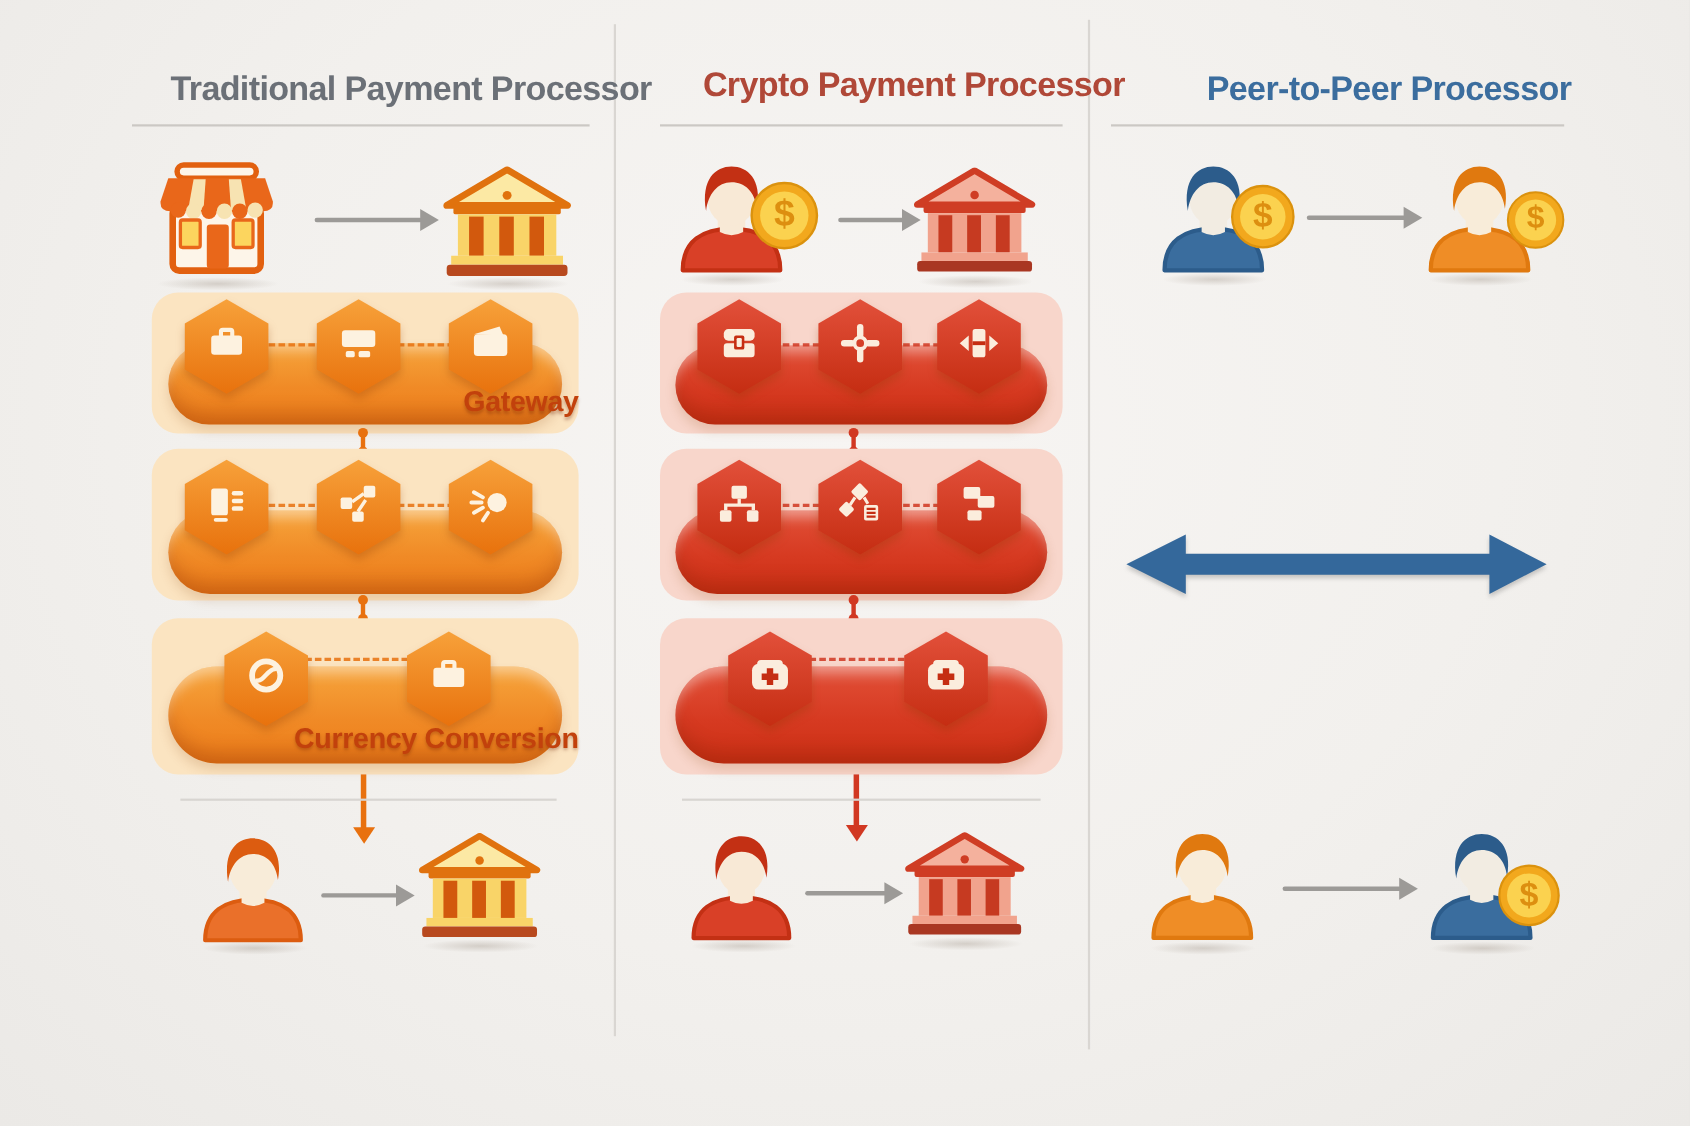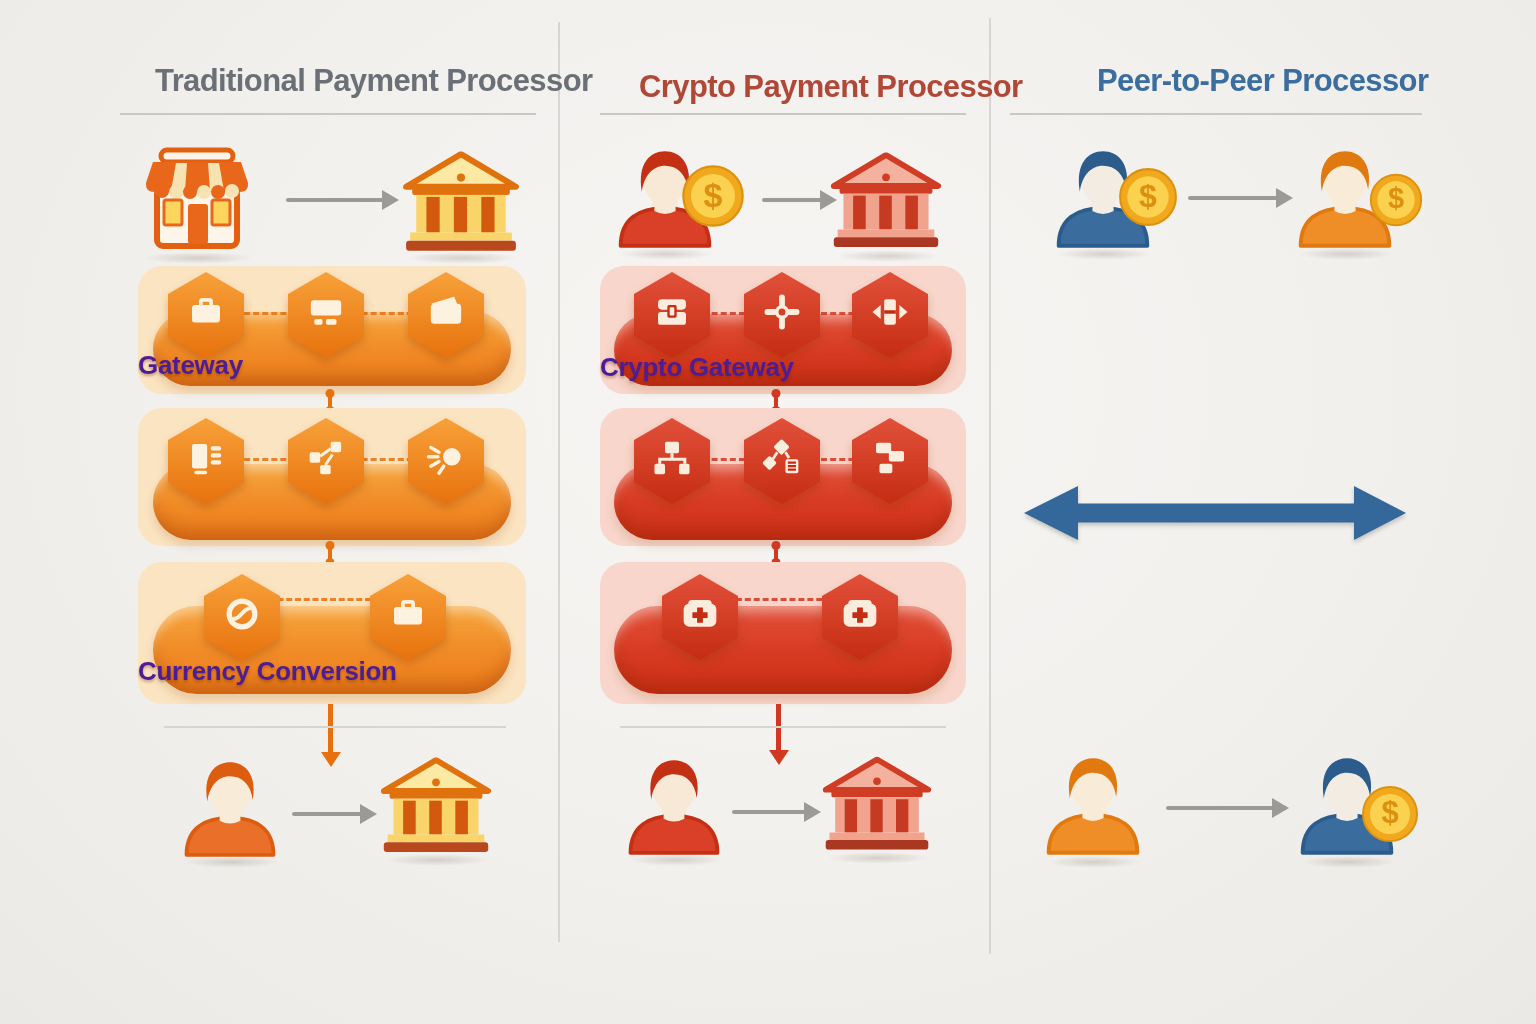--- a/index.html
+++ b/index.html
@@ -16,21 +16,21 @@
   .t1{color:#6b7077}.t2{color:#b04838}.t3{color:#3b6d9e}
 
   
   .panel{position:absolute;border-radius:24px;}
   .p-orange{background:#fbe4c1;}
   .p-red{background:#f8d6cb;}
   .pill{position:absolute;border-radius:44px;
     box-shadow:inset 0 12px 12px -6px rgba(255,255,255,.45), inset 0 -16px 16px -6px rgba(120,30,0,.28), 0 6px 10px rgba(150,80,20,.18);}
   .pill-orange{background:linear-gradient(180deg,#f6a53c 0%,#f08a26 55%,#ed7d19 100%);}
   .pill-red{background:linear-gradient(180deg,#e25038 0%,#d63a21 55%,#cd3015 100%);}
-  .stage-label{position:absolute;left:0;right:0;text-align:left;color:#4c1d95;font-weight:bold;
+  .stage-label{position:absolute;left:0;right:0;text-align:right;color:#c2410c;font-weight:bold;
     font-size:26px;letter-spacing:-0.3px;text-shadow:0 2px 3px rgba(110,30,0,.35);white-space:nowrap;}
 
   
   .hex{position:absolute;width:84px;height:90px;filter:drop-shadow(0 5px 4px rgba(140,55,0,.28));}
   .hex svg.hexbg{position:absolute;inset:0;width:100%;height:100%;}
   .hex svg.glyph{position:absolute;left:50%;top:47%;transform:translate(-50%,-50%);width:42px;height:42px;}
   .c1 .glyph{color:#fdf2e0;--gacc:#e8720d;}
   .c2 .glyph{color:#fbeddd;--gacc:#c52d12;}
 
   
@@ -324,21 +324,21 @@
     <div class="harrow" style="left:292px;top:812px;width:70px"></div>
     <span class="fig bank-orange" style="left:378px;top:756px;width:116px;height:99px">
         <svg viewBox="0 0 120 100">
           <use href="#sym-bank"></use>
         </svg>
       </span>
     <div class="shadow" style="left:384px;top:854px;width:106px;height:12px"></div>
   </section>
 
   <section class="c2">
-    <h1 class="title t2" style="left:610px;top:48px">Crypto Payment Processor</h1>
+    <h1 class="title t2" style="left:610px;top:38px">Crypto Payment Processor</h1>
     <div class="underline" style="left:600px;top:113px;width:366px"></div>
 
     <span class="fig person-red" style="left:612px;top:146px;width:106px;height:104px">
         <svg viewBox="0 0 110 105">
           <use href="#sym-person"></use>
         </svg>
       </span>
     <span class="coin" style="left:680px;top:163px;width:66px;height:66px">
         <svg viewBox="0 0 60 60">
           <use href="#sym-coin"></use>
@@ -374,21 +374,20 @@
           </svg>
         </span>
       <span class="hex" style="left:248px;top:4px">
           <svg class="hexbg" viewBox="0 0 84 90">
             <polygon points="42,2 80,24 80,66 42,88 4,66 4,24" fill="url(#hg-r)"></polygon>
           </svg>
           <svg class="glyph" viewBox="0 0 36 36">
             <use href="#g-block-transfer"></use>
           </svg>
         </span>
-      <div class="stage-label" style="top:86px">Crypto Gateway</div>
     </div>
 
     <div class="vconn ac-r" style="left:774px;top:396px;height:12px"></div>
 
     <div class="panel p-red" style="left:600px;top:408px;width:366px;height:138px">
       <div class="pill pill-red" style="left:14px;top:56px;width:338px;height:76px"></div>
       <div class="hdash ac-r" style="left:66px;top:50px;width:234px"></div>
       <span class="hex" style="left:30px;top:8px">
           <svg class="hexbg" viewBox="0 0 84 90">
             <polygon points="42,2 80,24 80,66 42,88 4,66 4,24" fill="url(#hg-r)"></polygon>

